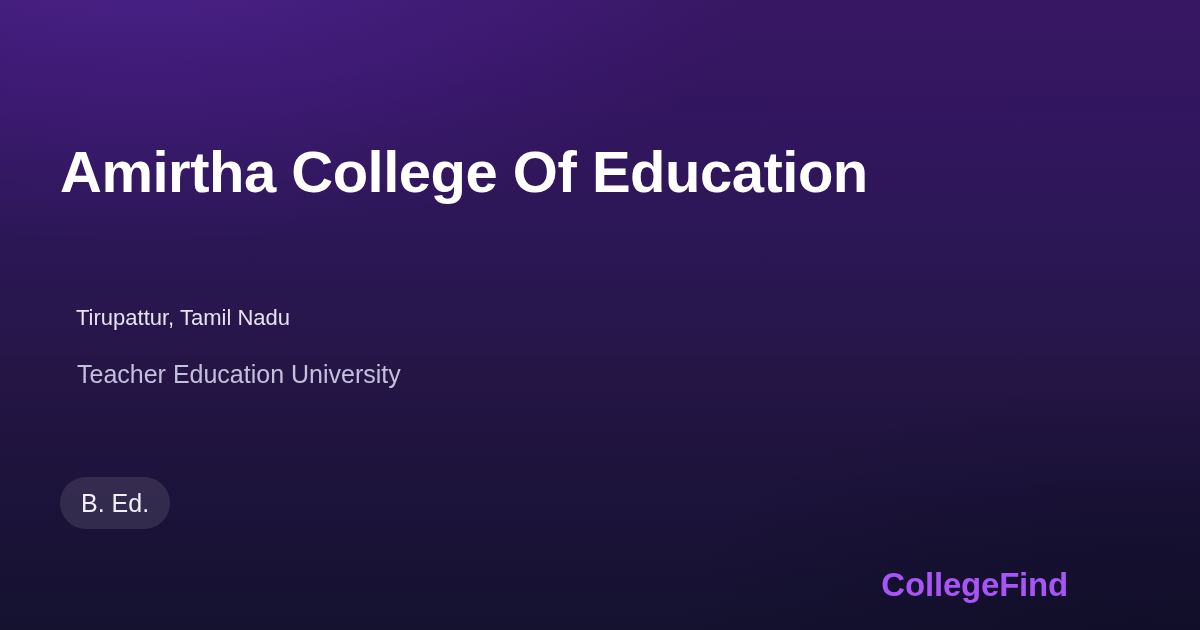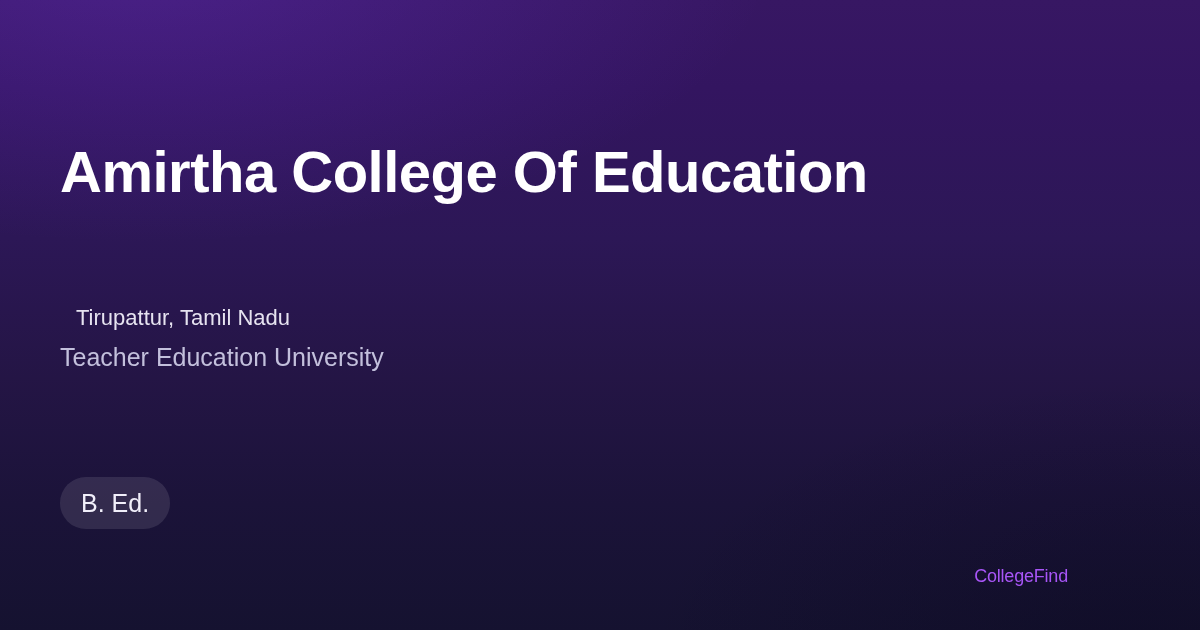--- a/index.html
+++ b/index.html
@@ -69,21 +69,21 @@
     line-height: 1.25;
     font-weight: 400;
     color: #E6E3F0;
     white-space: nowrap;
   }
 
   .category {
     position: absolute;
     top: 326px;
     left: 0;
-    margin: 0;
+    margin: 17px;
     font-size: 25px;
     line-height: 1.25;
     font-weight: 400;
     color: #C3C0DC;
     white-space: nowrap;
   }
 
   .tag-row {
     position: absolute;
     top: 461px;
@@ -106,22 +106,22 @@
     font-size: 25px;
     font-weight: 400;
     white-space: nowrap;
   }
   .brand-wrap {
     position: absolute;
     top: 566px;
     right: 132px;
   }
   .brand-text {
-    font-size: 18px;
-    font-weight: 400;
+    font-size: 33px;
+    font-weight: 700;
     letter-spacing: -0.2px;
     color: #A855F7;
     white-space: nowrap;
     margin-top: 12px;
   }
 </style>
 </head>
 <body>
 
 <div class="og-card">

